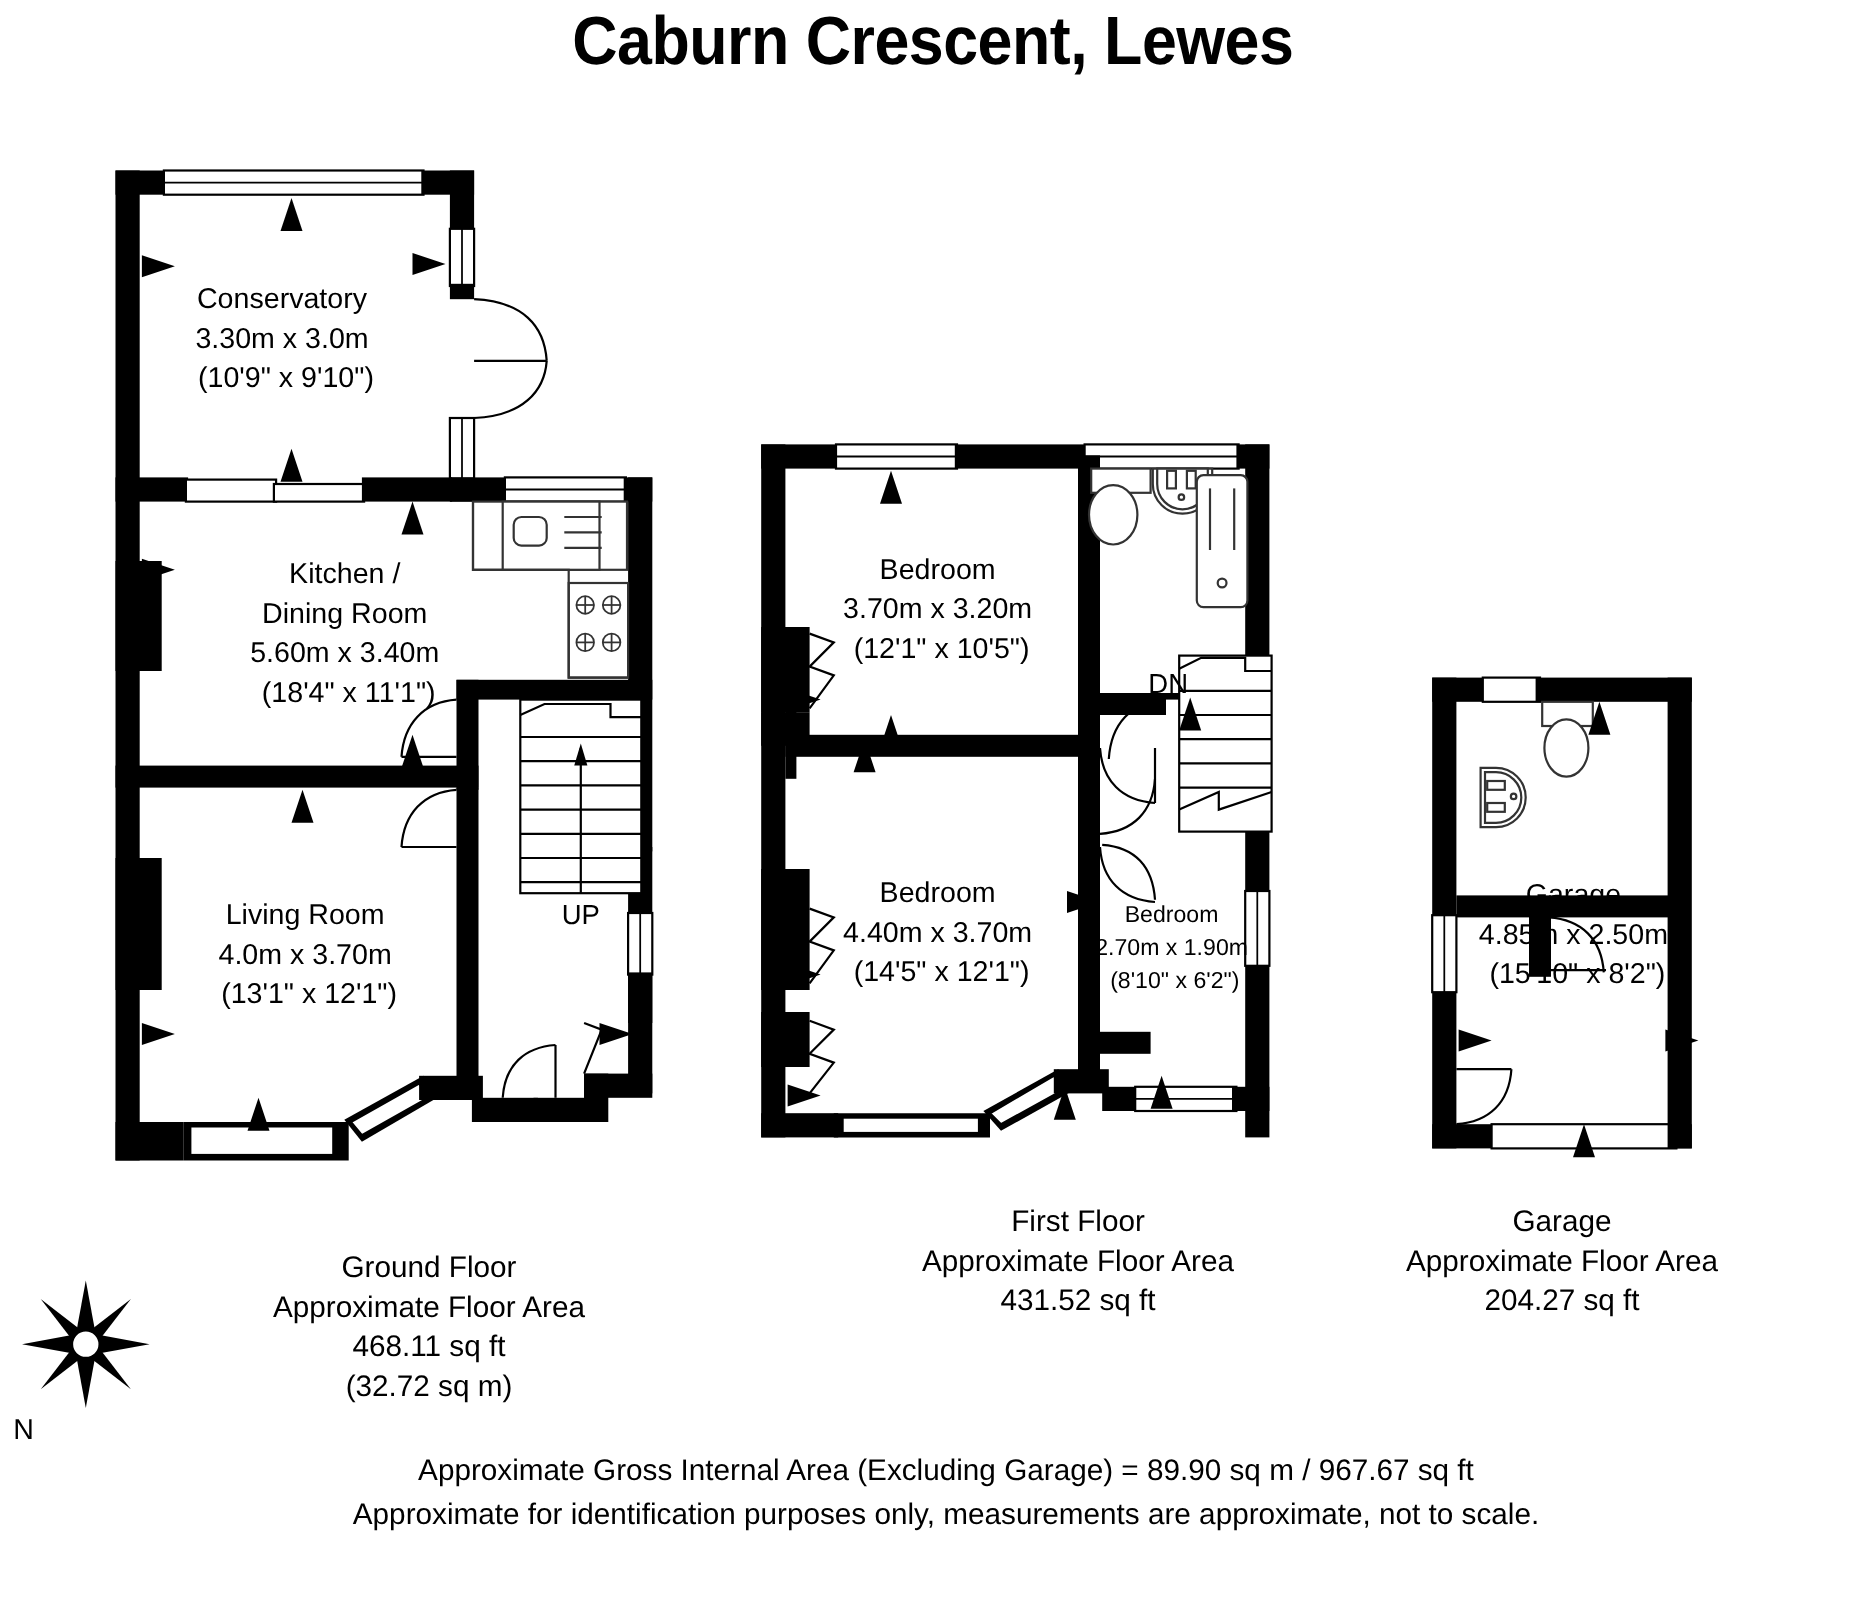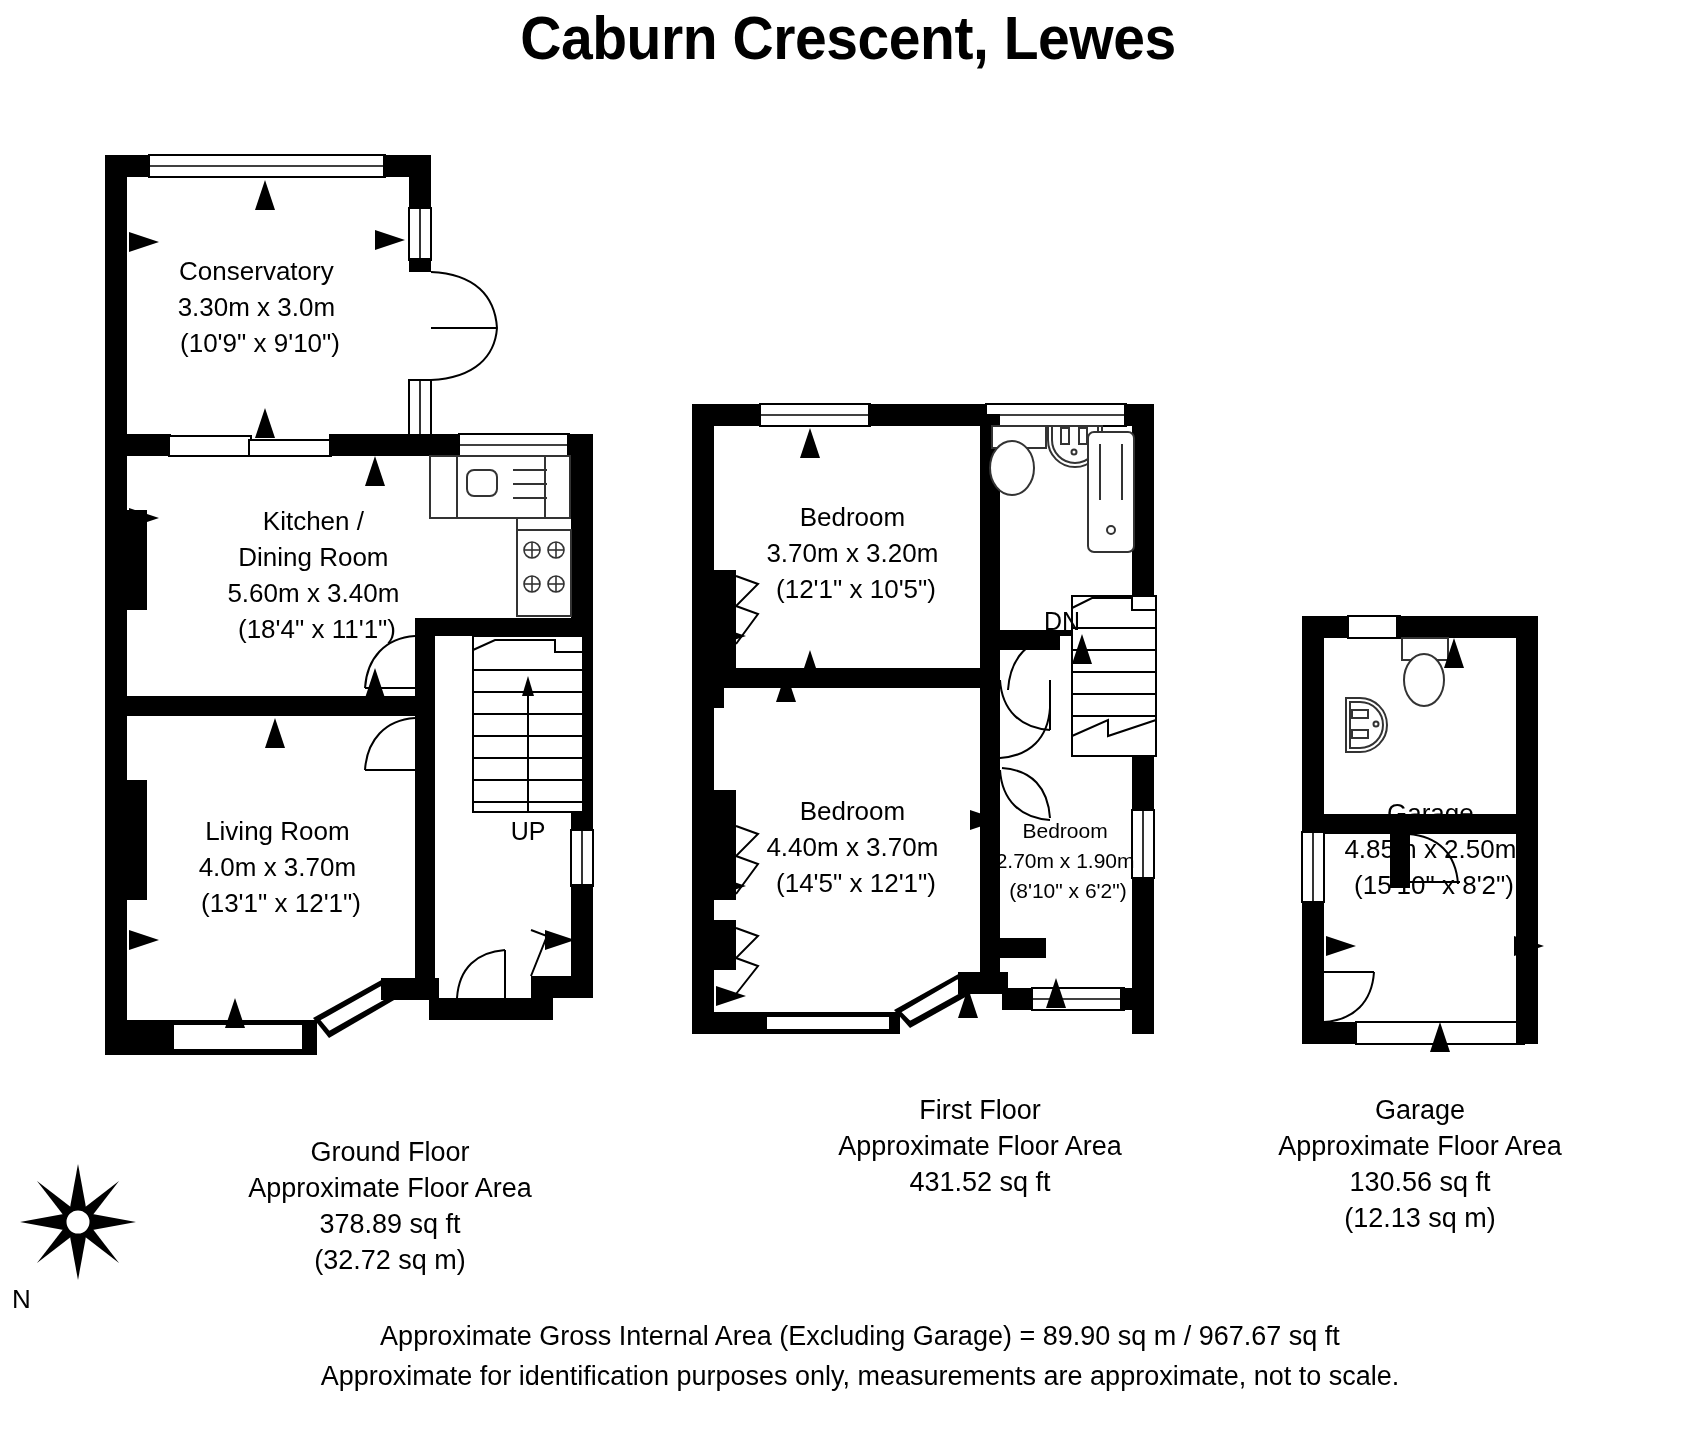--- a/index.html
+++ b/index.html
@@ -447,35 +447,34 @@
     <text class="roomlabel">
       <tspan x="144" y="212">Garage</tspan>
       <tspan x="144" y="248">4.85m x 2.50m</tspan>
       <tspan x="144" y="284">(15'10" x 8'2")</tspan>
     </text>
   </svg>
 
   <div class="caption" style="left:110px; top:1134px; width:560px;">
     <div>Ground Floor</div>
     <div>Approximate Floor Area</div>
-    <div>378.89 sq ft</div>
+    <div>468.11 sq ft</div>
     <div>(32.72 sq m)</div>
   </div>
 
   <div class="caption" style="left:700px; top:1092px; width:560px;text-align:center;">
     <div>First Floor</div>
     <div>Approximate Floor Area</div>
     <div>431.52 sq ft</div>
   </div>
 
   <div class="caption" style="left:1170px; top:1092px; width:500px;">
     <div>Garage</div>
     <div>Approximate Floor Area</div>
-    <div>130.56 sq ft</div>
-    <div>(12.13 sq m)</div>
+    <div>204.27 sq ft</div>
   </div>
 
   <svg class="compass" viewBox="0 0 140 155">
     <g transform="translate(68,62)">
       <polygon points="0,-58 9,-9 0,0 -9,-9" fill="#000"></polygon>
       <polygon points="0,58 9,9 0,0 -9,9" fill="#000"></polygon>
       <polygon points="-58,0 -9,9 0,0 -9,-9" fill="#000"></polygon>
       <polygon points="58,0 9,9 0,0 9,-9" fill="#000"></polygon>
       <polygon points="-41,-41 -6,-14 0,0 -14,-6" fill="#000"></polygon>
       <polygon points="41,-41 14,-6 0,0 6,-14" fill="#000"></polygon>

